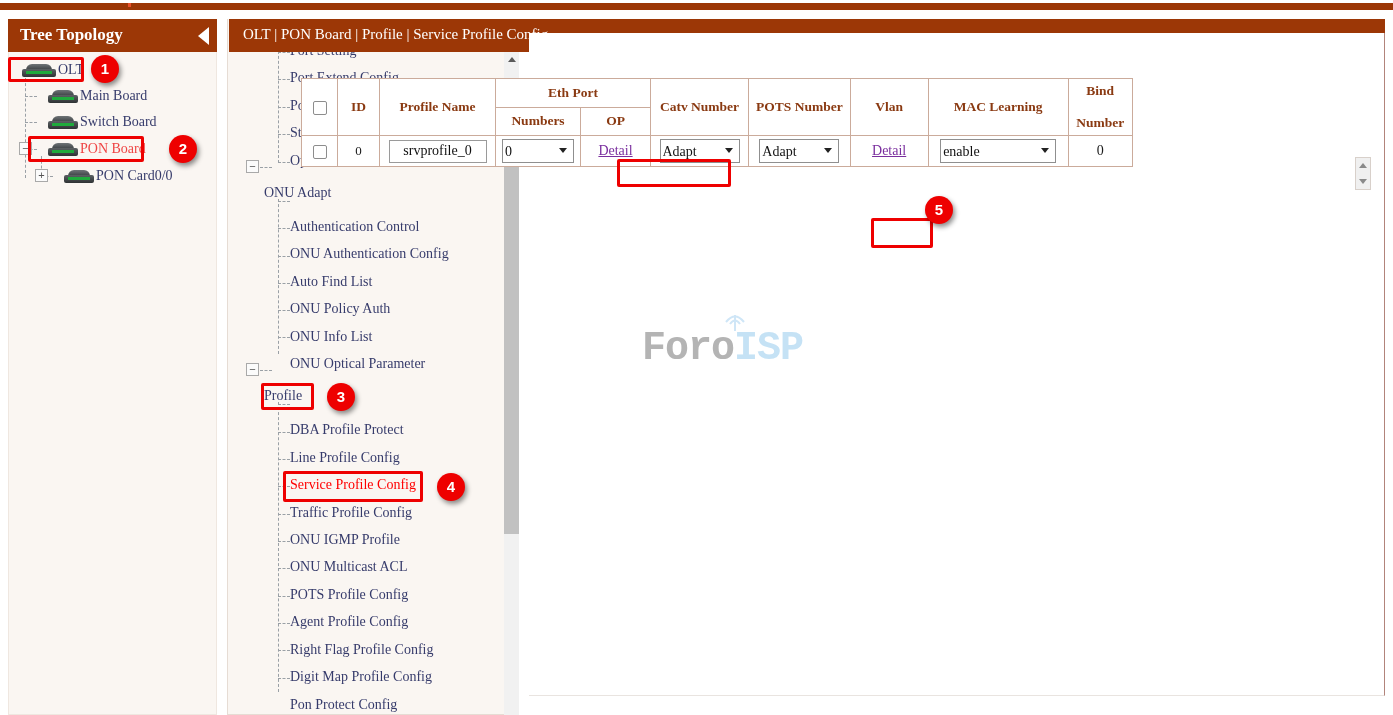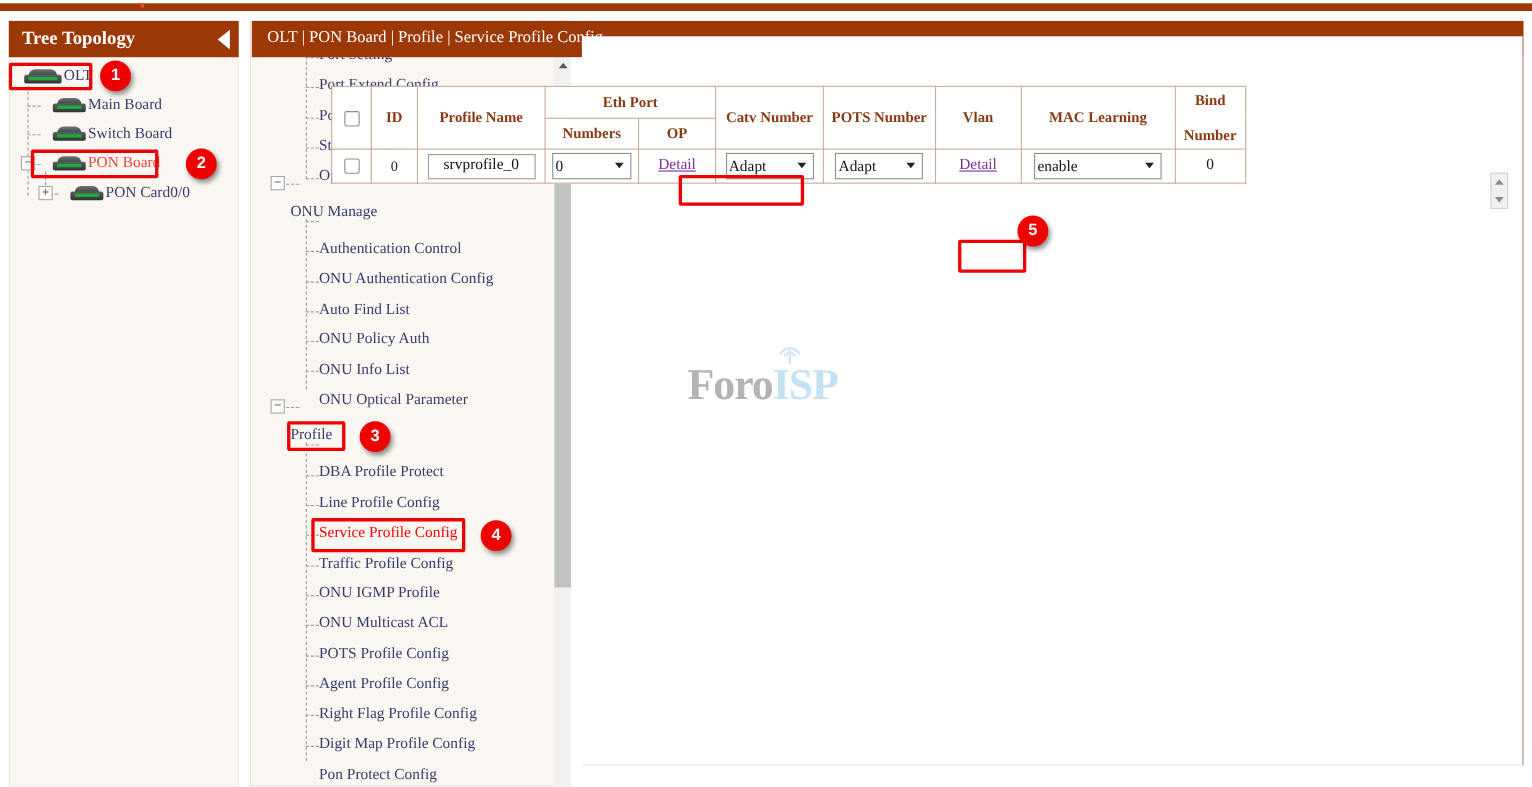--- a/index.html
+++ b/index.html
@@ -234,22 +234,22 @@
     line-height: 23px;
     cursor: pointer;
     margin-right: 30px;
     border-radius: 2px;
   }
   .btn.disabled { color:#b0b0b0; border-color:#d2d2d2; background:#f5f5f5; cursor:default; }
   .btn#addbtn { margin-right: 28px; }
 
   
   .watermark {
-    position: absolute; left: 625px; top: 326px;
-    font-family: Liberation Serif, serif;
+    position: absolute; left: 642px; top: 326px;
+    font-family: Liberation Mono, monospace;
     font-size: 40px; font-weight: bold;
     letter-spacing: -1px;
   }
   .wm-foro { color: #b4b4b4; }
   .wm-isp { color: #c5e2f5; }
   .wm-ant { position:absolute; left:78px; top:-17px; width:30px; height:22px; }
 
   
   .anno {
     position: absolute;
@@ -365,21 +365,21 @@
       <div class="tline-h" style="left:50px; top:604px; width:12px;"></div>
       <div class="tline-h" style="left:50px; top:631px; width:12px;"></div>
       <div class="tline-h" style="left:50px; top:659px; width:12px;"></div>
 
       <div class="navitem" style="left:62px; top:22px;"><span>Port Setting</span></div>
       <div class="navitem" style="left:62px; top:49px;"><span>Port Extend Config</span></div>
       <div class="navitem" style="left:62px; top:77px;"><span>Port Rate Limit</span></div>
       <div class="navitem" style="left:62px; top:104px;"><span>Storm Control</span></div>
       <div class="navitem" style="left:62px; top:132px;"><span>Optical Parameter</span></div>
 
-      <div class="navitem group" style="left:36px; top:164px;"><span>ONU Manage</span></div>
+      <div class="navitem group" style="left:36px; top:164px;"><span>ONU Adapt</span></div>
 
       <div class="navitem" style="left:62px; top:198px;"><span>Authentication Control</span></div>
       <div class="navitem" style="left:62px; top:225px;"><span>ONU Authentication Config</span></div>
       <div class="navitem" style="left:62px; top:253px;"><span>Auto Find List</span></div>
       <div class="navitem" style="left:62px; top:280px;"><span>ONU Policy Auth</span></div>
       <div class="navitem" style="left:62px; top:308px;"><span>ONU Info List</span></div>
       <div class="navitem" style="left:62px; top:335px;"><span>ONU Optical Parameter</span></div>
 
       <div class="navitem group" style="left:36px; top:367px;"><span>Profile</span></div>
 

